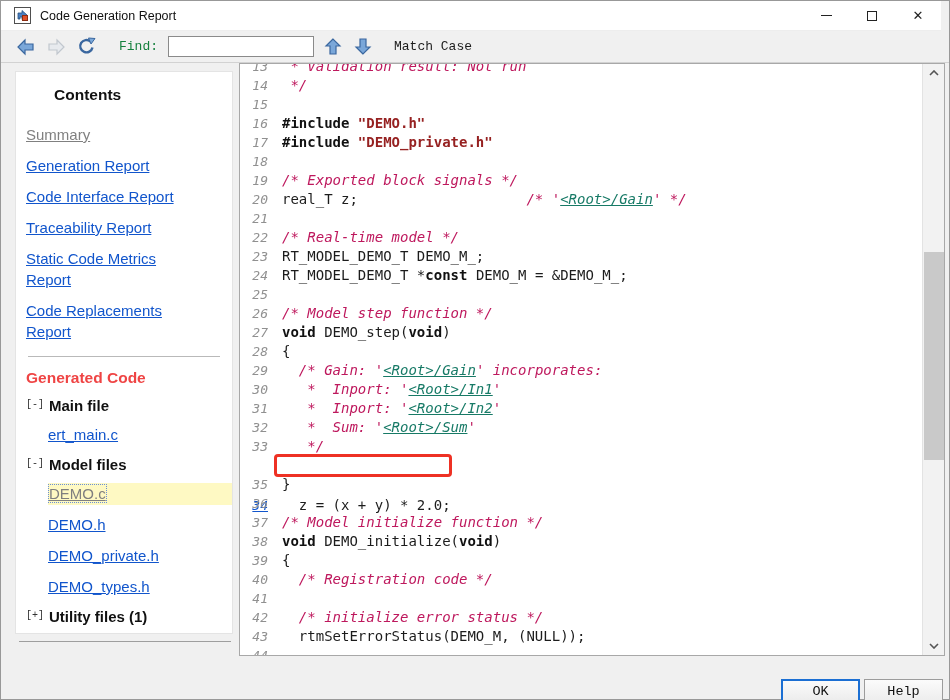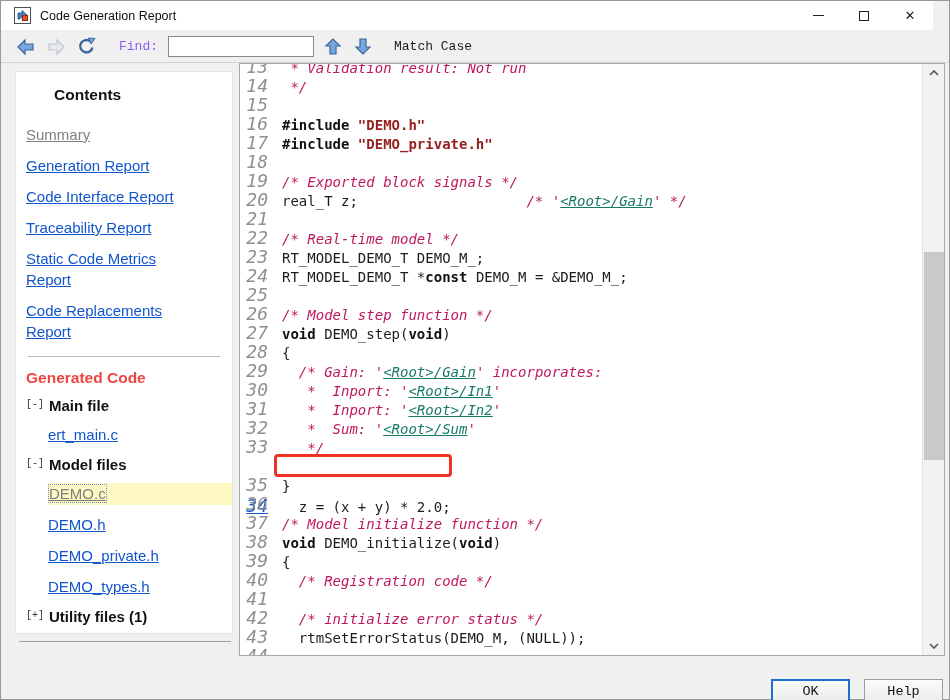--- a/index.html
+++ b/index.html
@@ -2,21 +2,21 @@
 <html><head>
 <meta charset="utf-8">
 <style>
   * { box-sizing: border-box; margin: 0; padding: 0; }
   html,body { width:950px; height:700px; overflow:hidden; background:#fff;
               font-family:"Liberation Sans", sans-serif; }
   .window { position:relative; width:950px; height:700px; background:#f0f0f0;
             border:1px solid #989898; }
 
   
-  .titlebar { position:absolute; left:0; top:0; right:16px; height:30px; background:#fff;
+  .titlebar { position:absolute; left:0; top:0; right:8px; height:30px; background:#fff;
               display:flex; align-items:center; border-bottom:1px solid #ededed; }
   .app-icon { width:17px; height:17px; margin:0 9px 0 13px; position:relative;
               background:#fff; border:1px solid #4f4f4f; }
   .app-icon .arrow { position:absolute; left:1px; top:1px; }
   .app-icon .sq { position:absolute; left:7px; bottom:2px; width:6px; height:6px;
                   background:#e0502a; border:1px solid #8c2c12; }
   .title { font-size:12.5px; color:#101010; }
   .win-controls { margin-left:auto; display:flex; height:30px; }
   .win-btn { width:46px; height:30px; display:flex; align-items:center; justify-content:center;
              color:#222; font-size:12px; cursor:default; }
@@ -24,21 +24,21 @@
   .glyph-max { width:10px; height:10px; border:1px solid #222; display:inline-block; }
   .glyph-close { font-size:13px; line-height:1; }
 
   
   .toolbar { position:absolute; left:0; top:30px; right:0; height:32px; background:#f0f0f0;
              border-bottom:1px solid #d2d2d2; display:flex; align-items:center; }
   .tb-icon { width:22px; height:20px; margin-left:8px; display:flex; align-items:center;
              justify-content:center; }
   .tb-icon:first-child { margin-left:14px; }
   .find-label { margin-left:22px; font-family:"Liberation Mono", monospace; font-size:13px;
-                color:#8b5cf6; }
+                color:#15803d; }
   .find-input { margin-left:10px; width:146px; height:21px; border:1px solid #8a8a8a;
                 background:#fff; font-family:"Liberation Mono", monospace; font-size:13px;
                 padding:0 4px; outline:none; }
   .match-case { margin-left:20px; font-family:"Liberation Mono", monospace; font-size:13px;
                 color:#1c1c1c; }
   .updown { margin-left:8px; }
 
   
   .sidebar { position:absolute; left:14px; top:70px; width:218px; }
   .panel { background:#fff; border:1px solid #e4e4e4; height:563px; overflow:hidden;
@@ -59,21 +59,21 @@
   .file-link.selected { color:#7f7f7f; border:1px dotted #6b8fd4; }
   .below-rule { border:none; border-top:1px solid #9e9e9e; margin:7px 2px 0 4px; }
 
   
   .codepane { position:absolute; left:238px; top:62px; width:706px; height:593px;
               background:#fff; border:1px solid #a8a8a8; overflow:hidden; }
   .code { position:absolute; left:0; top:-7px; right:23px; font-family:"DejaVu Sans Mono", monospace;
           font-size:14px; line-height:19px; white-space:pre; }
   .line { height:19px; }
   .ln { display:inline-block; width:28px; margin-right:14px; text-align:right;
-        color:#909090; font-style:italic; font-size:18px; }
+        color:#909090; font-style:italic; font-size:13px; }
   .ln.num-link { color:#1155cc; text-decoration:underline; cursor:pointer;margin-top:40px; }
   .seg-p { color:#1c1c1c; }
   .seg-k { color:#111; font-weight:bold; }
   .seg-s { color:#962121; font-weight:bold; }
   .seg-c { color:#be185d; font-style:italic; }
   .seg-l { color:#177a66; font-style:italic; text-decoration:underline; cursor:pointer; }
   .redbox { position:absolute; left:34px; top:390px; width:178px; height:23px;
             border:3px solid #ee3124; border-radius:4px; pointer-events:none; }
 
   
@@ -81,21 +81,21 @@
              border-left:1px solid #e3e3e3; }
   .sb-btn { position:absolute; left:0; width:22px; height:18px; display:flex;
             align-items:center; justify-content:center; cursor:pointer; }
   .sb-up { top:0; } .sb-down { bottom:0; }
   .sb-thumb { position:absolute; left:1px; top:188px; width:20px; height:208px;
               background:#c9c9c9; cursor:pointer; }
 
   
   .footer { position:absolute; left:0; right:0; bottom:0; height:31px; background:#f0f0f0;
             display:flex; justify-content:flex-end; align-items:flex-start;
-            padding:11px 6px 0 0; gap:14px; }
+            padding:11px 6px 0 0; gap:4px; }
   .btn { width:79px; height:24px; background:linear-gradient(#fbfbfb,#ececec);
          font-family:"Liberation Mono", monospace; font-size:13.5px; color:#111;
          display:flex; align-items:center; justify-content:center; cursor:pointer; }
   .btn.ok { border:2px solid #1b6fd3; }
   .btn.help { border:1px solid #9c9c9c; }
 </style>
 </head>
 <body>
 
 <div class="window">

